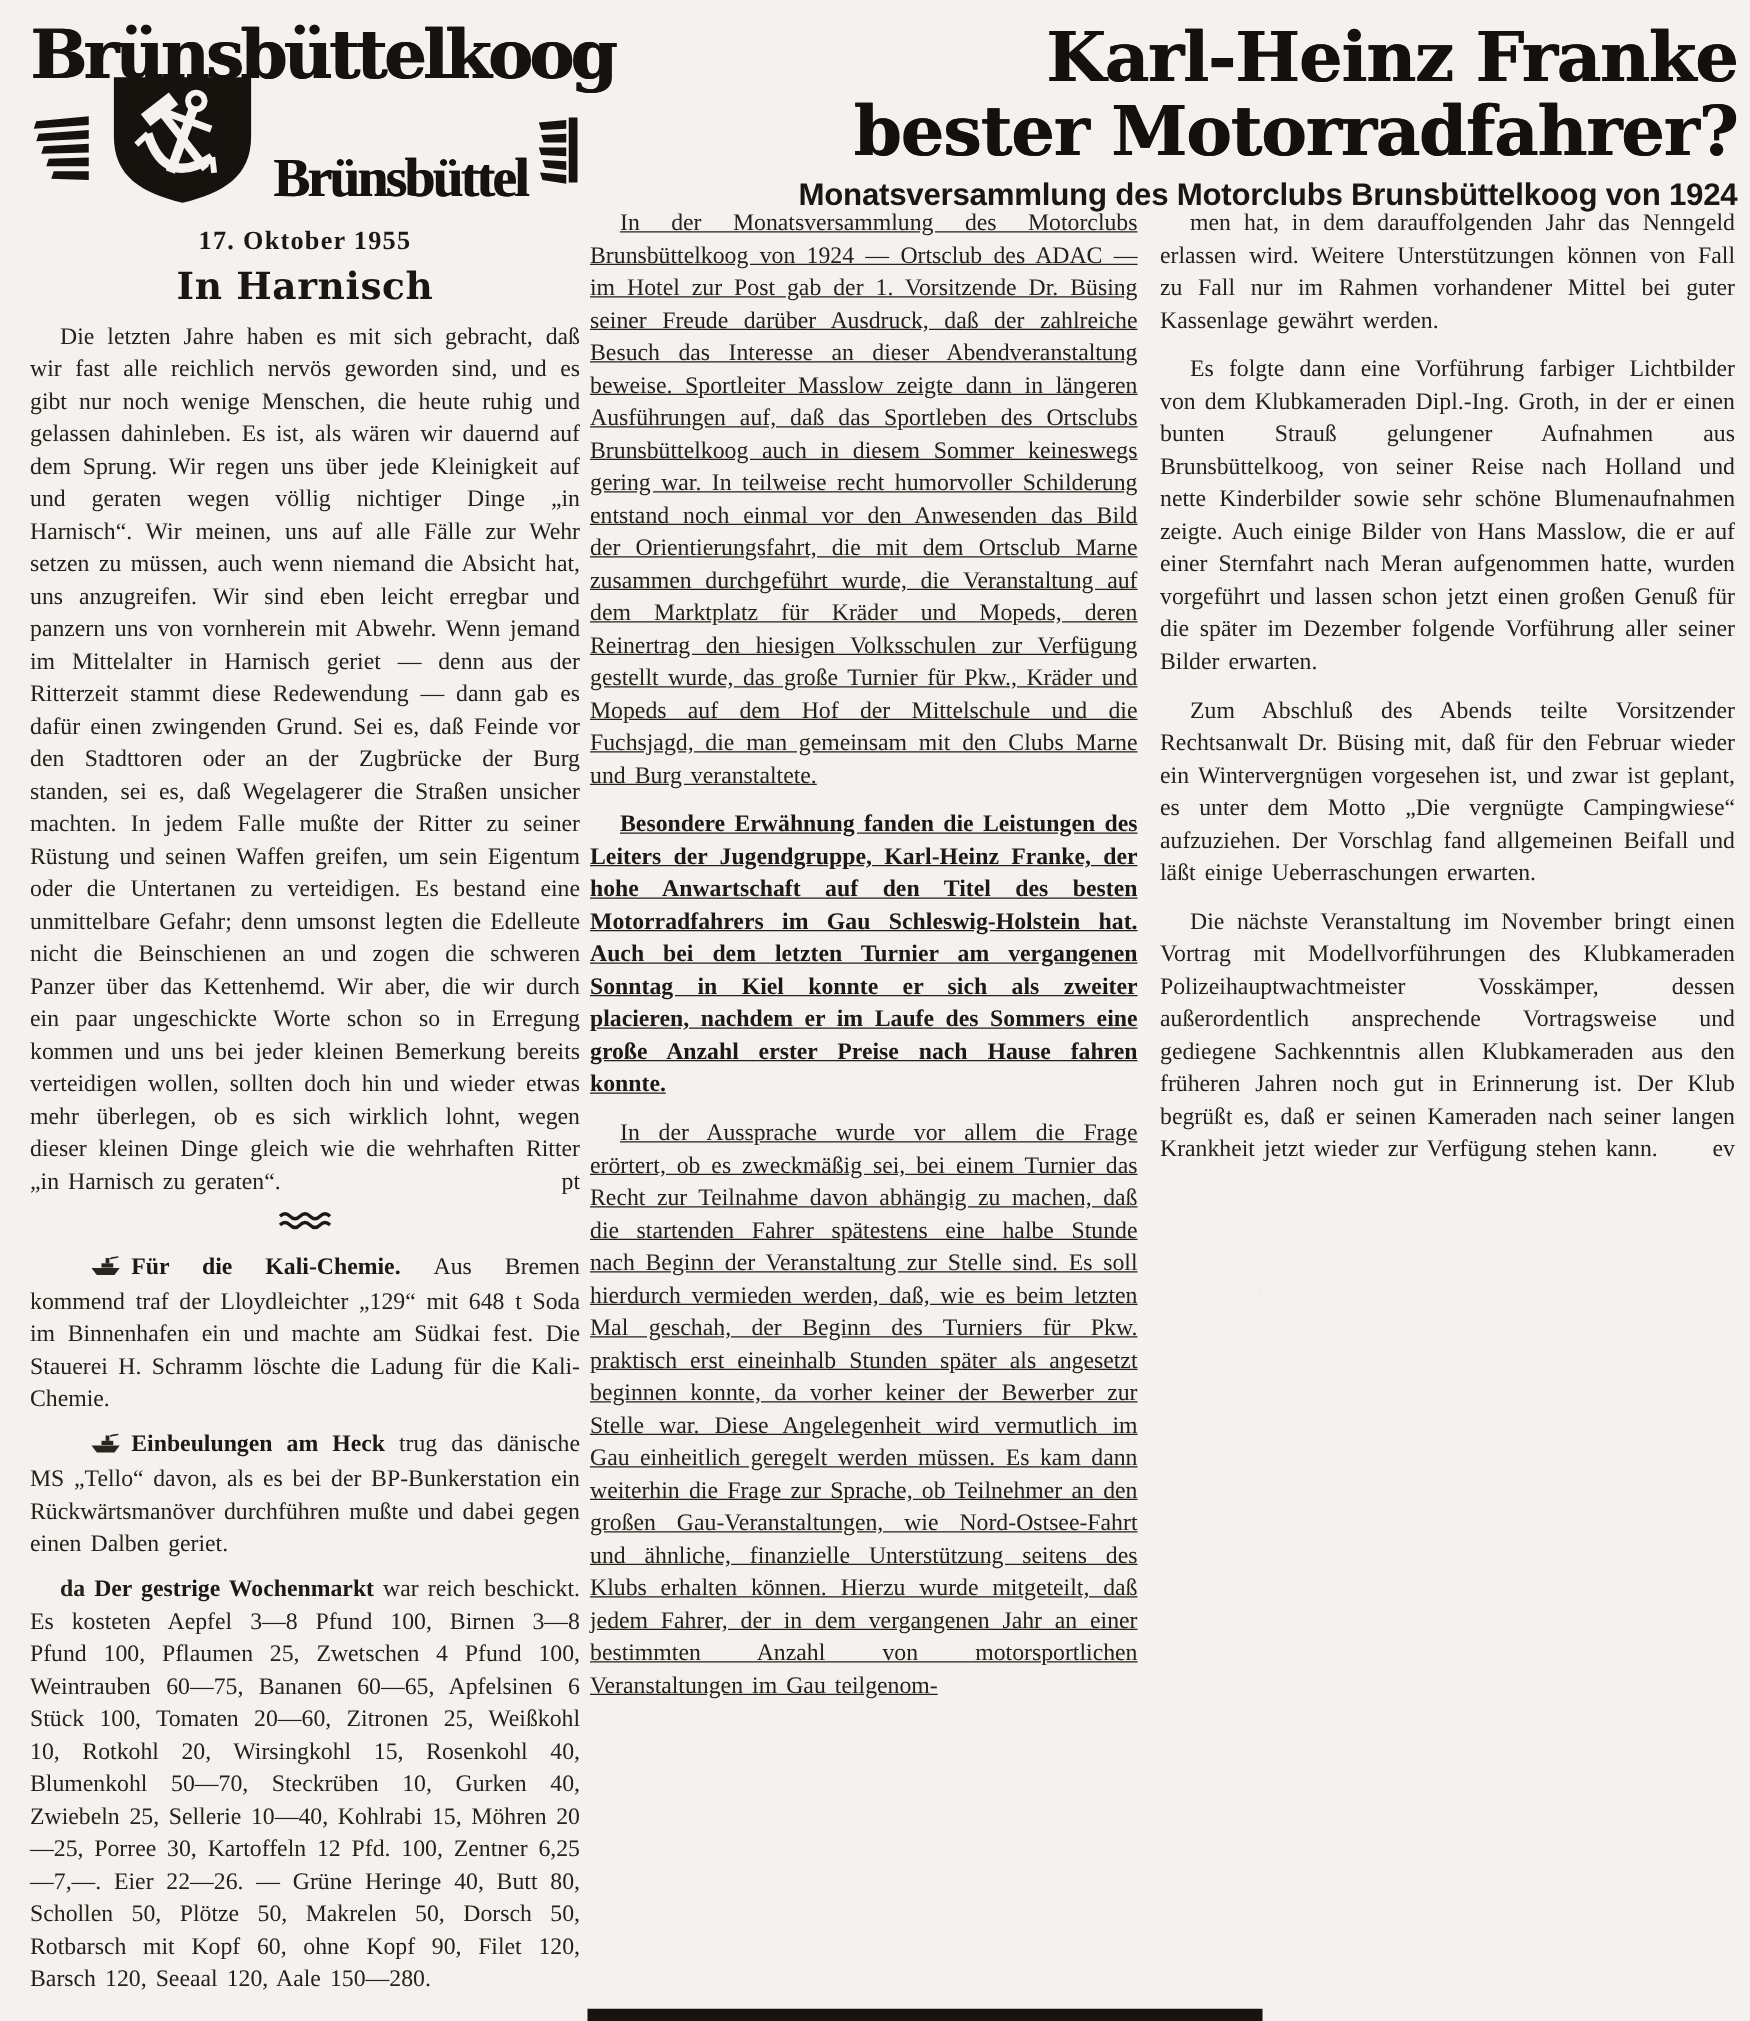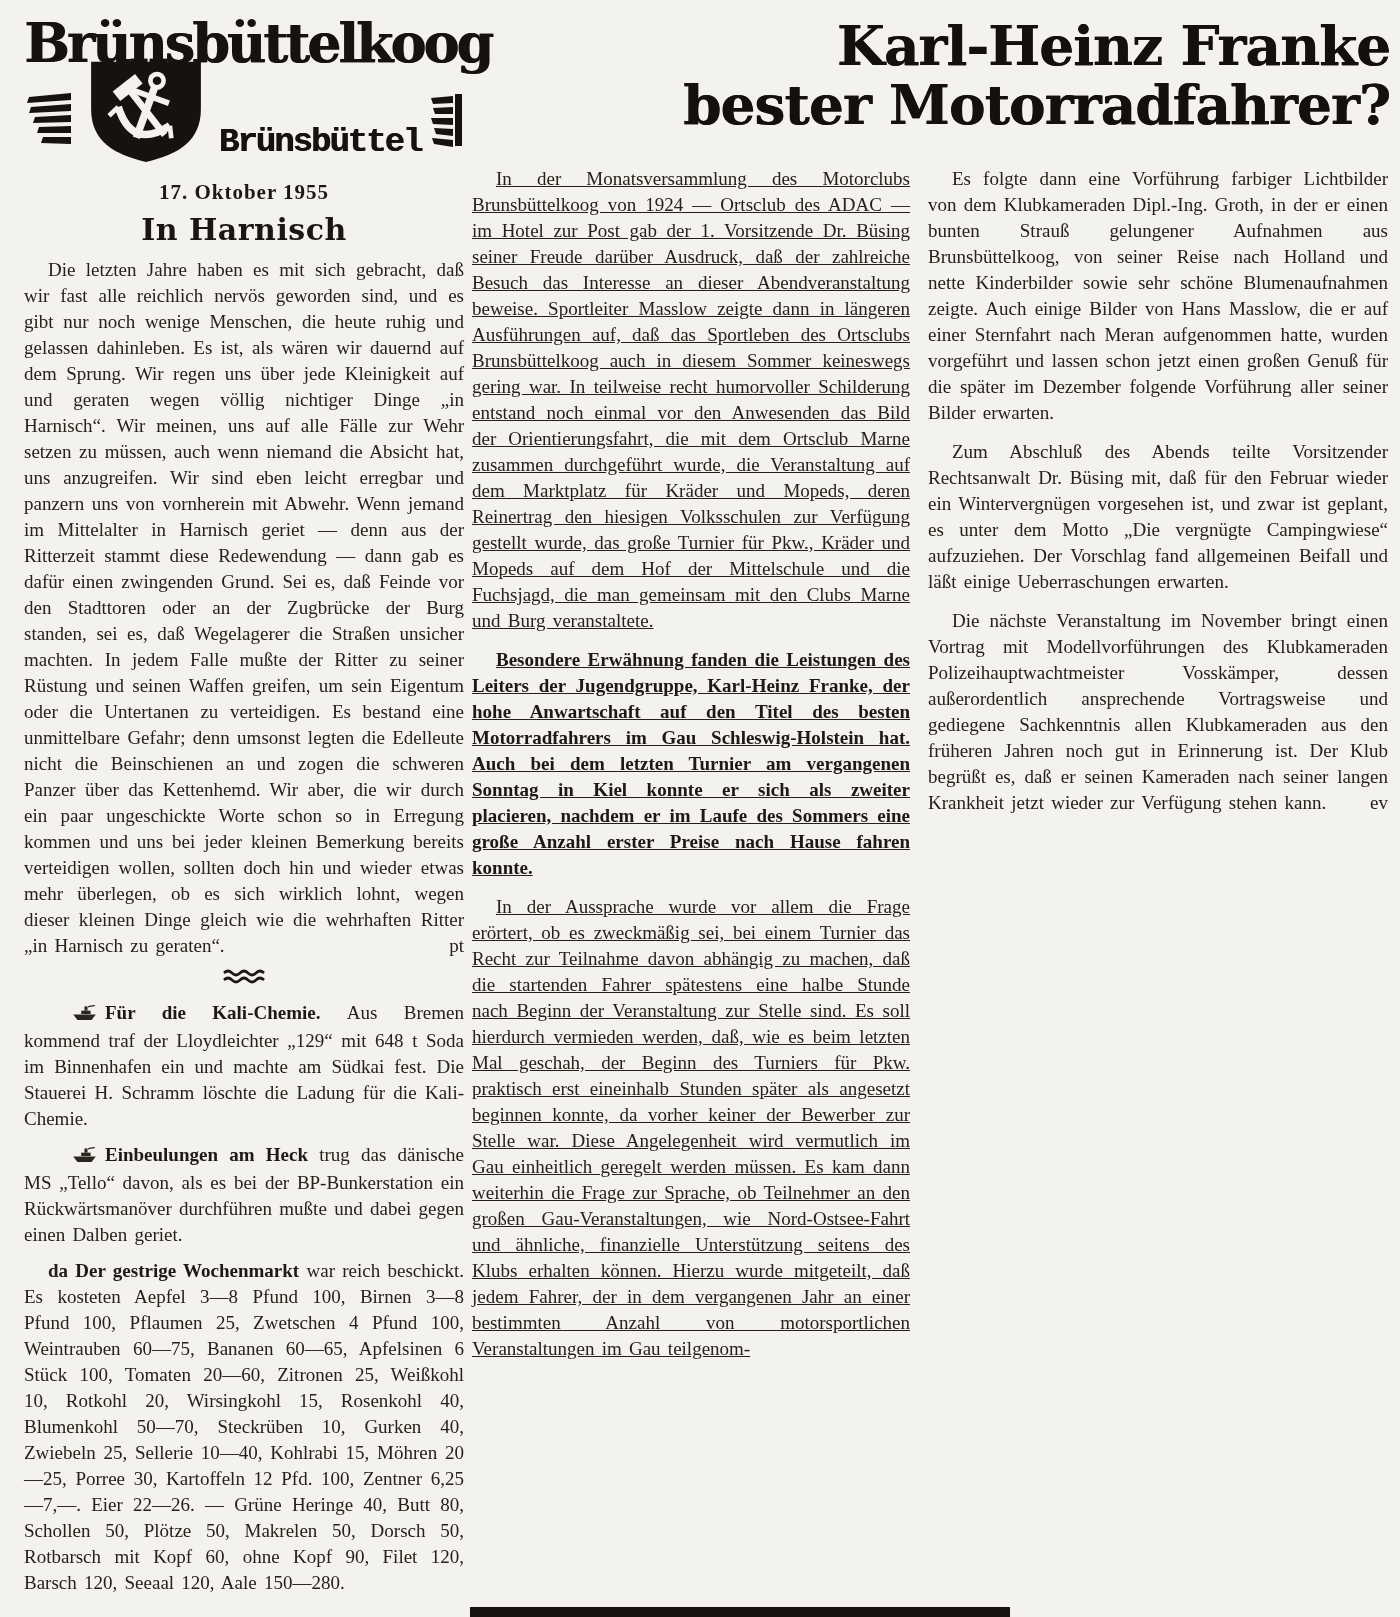--- a/index.html
+++ b/index.html
@@ -14,21 +14,21 @@
   }
   
   .left-col{position:absolute;left:24px;top:14px;width:440px;}
   .masthead{position:relative;text-align:center;}
   .mast-line1{
     font-family:"DejaVu Serif", serif;font-weight:bold;font-size:54px;line-height:58px;
     letter-spacing:-3px;color:#16130f;text-shadow:.7px 0 0 #16130f;white-space:nowrap;
   }
   .mast-row{display:flex;align-items:center;justify-content:center;gap:8px;margin-top:-4px;height:108px;}
   .mast-line2{
-    font-family:Liberation Mono, monospace;font-weight:bold;font-size:34px;
+    font-family:Liberation Serif, serif;font-weight:bold;font-size:44px;
     letter-spacing:-2px;color:#16130f;text-shadow:.7px 0 0 #16130f;white-space:nowrap;margin-top:40px;
   }
   .shield{margin-top:-18px;flex:0 0 auto;}
   .dateline{font-weight:bold;font-size:21px;text-align:center;margin-top:4px;letter-spacing:1px;color:#1c1915;}
   .harnisch-hl{
     font-family:"DejaVu Serif", serif;font-weight:bold;font-size:30px;line-height:34px;
     text-align:center;margin:8px 0 10px;color:#1a1712;letter-spacing:.5px;
   }
   .body-par{
     font-size:19px;line-height:26px;text-align:justify;margin:0 0 10px;
@@ -134,27 +134,29 @@
               <rect x="13" y="1.5" width="3.2" height="4.5" fill="currentColor"></rect>
               <path d="M16.8 2.2c2.2-1.8 4.2-.4 7-2" stroke="currentColor" stroke-width="1.4" fill="none"></path>
             </svg></span><span class="lead">Einbeulungen am Heck </span><span>trug das dänische MS „Tello“ davon, als es bei der BP-Bunkerstation ein Rückwärtsmanöver durchführen mußte und dabei gegen einen Dalben geriet.</span></p>
         <p class="body-par news-par"><span class="prefix">da </span><span class="lead">Der gestrige Wochenmarkt </span><span>war reich beschickt. Es kosteten Aepfel 3—8 Pfund 100, Birnen 3—8 Pfund 100, Pflaumen 25, Zwetschen 4 Pfund 100, Weintrauben 60—75, Bananen 60—65, Apfelsinen 6 Stück 100, Tomaten 20—60, Zitronen 25, Weißkohl 10, Rotkohl 20, Wirsingkohl 15, Rosenkohl 40, Blumenkohl 50—70, Steckrüben 10, Gurken 40, Zwiebeln 25, Sellerie 10—40, Kohlrabi 15, Möhren 20—25, Porree 30, Kartoffeln 12 Pfd. 100, Zentner 6,25—7,—. Eier 22—26. — Grüne Heringe 40, Butt 80, Schollen 50, Plötze 50, Makrelen 50, Dorsch 50, Rotbarsch mit Kopf 60, ohne Kopf 90, Filet 120, Barsch 120, Seeaal 120, Aale 150—280.</span></p>
       </div>
   </div>
 
   <header class="main-head">
     <div class="main-hl">Karl-Heinz Franke</div>
     <div class="main-hl">bester Motorradfahrer?</div>
+    <div class="main-sub">Monatsversammlung des Motorclubs Brunsbüttelkoog von 1924</div>
   </header>
 
   <div class="col col-1">
       <p class="body-par">In der Monatsversammlung des Motorclubs Brunsbüttelkoog von 1924 — Ortsclub des ADAC — im Hotel zur Post gab der 1. Vorsitzende Dr. Büsing seiner Freude darüber Ausdruck, daß der zahlreiche Besuch das Interesse an dieser Abendveranstaltung beweise. Sportleiter Masslow zeigte dann in längeren Ausführungen auf, daß das Sportleben des Ortsclubs Brunsbüttelkoog auch in diesem Sommer keineswegs gering war. In teilweise recht humorvoller Schilderung entstand noch einmal vor den Anwesenden das Bild der Orientierungsfahrt, die mit dem Ortsclub Marne zusammen durchgeführt wurde, die Veranstaltung auf dem Marktplatz für Kräder und Mopeds, deren Reinertrag den hiesigen Volksschulen zur Verfügung gestellt wurde, das große Turnier für Pkw., Kräder und Mopeds auf dem Hof der Mittelschule und die Fuchsjagd, die man gemeinsam mit den Clubs Marne und Burg veranstaltete.</p>
       <p class="body-par bold-par">Besondere Erwähnung fanden die Leistungen des Leiters der Jugendgruppe, Karl-Heinz Franke, der hohe Anwartschaft auf den Titel des besten Motorradfahrers im Gau Schleswig-Holstein hat. Auch bei dem letzten Turnier am vergangenen Sonntag in Kiel konnte er sich als zweiter placieren, nachdem er im Laufe des Sommers eine große Anzahl erster Preise nach Hause fahren konnte.</p>
       <p class="body-par">In der Aussprache wurde vor allem die Frage erörtert, ob es zweckmäßig sei, bei einem Turnier das Recht zur Teilnahme davon abhängig zu machen, daß die startenden Fahrer spätestens eine halbe Stunde nach Beginn der Veranstaltung zur Stelle sind. Es soll hierdurch vermieden werden, daß, wie es beim letzten Mal geschah, der Beginn des Turniers für Pkw. praktisch erst eineinhalb Stunden später als angesetzt beginnen konnte, da vorher keiner der Bewerber zur Stelle war. Diese Angelegenheit wird vermutlich im Gau einheitlich geregelt werden müssen. Es kam dann weiterhin die Frage zur Sprache, ob Teilnehmer an den großen Gau-Veranstaltungen, wie Nord-Ostsee-Fahrt und ähnliche, finanzielle Unterstützung seitens des Klubs erhalten können. Hierzu wurde mitgeteilt, daß jedem Fahrer, der in dem vergangenen Jahr an einer bestimmten Anzahl von motorsportlichen Veranstaltungen im Gau teilgenom-</p>
     </div>
   <div class="col col-2">
+      <p class="body-par">men hat, in dem darauffolgenden Jahr das Nenngeld erlassen wird. Weitere Unterstützungen können von Fall zu Fall nur im Rahmen vorhandener Mittel bei guter Kassenlage gewährt werden.</p>
       <p class="body-par">Es folgte dann eine Vorführung farbiger Lichtbilder von dem Klubkameraden Dipl.-Ing. Groth, in der er einen bunten Strauß gelungener Aufnahmen aus Brunsbüttelkoog, von seiner Reise nach Holland und nette Kinderbilder sowie sehr schöne Blumenaufnahmen zeigte. Auch einige Bilder von Hans Masslow, die er auf einer Sternfahrt nach Meran aufgenommen hatte, wurden vorgeführt und lassen schon jetzt einen großen Genuß für die später im Dezember folgende Vorführung aller seiner Bilder erwarten.</p>
       <p class="body-par">Zum Abschluß des Abends teilte Vorsitzender Rechtsanwalt Dr. Büsing mit, daß für den Februar wieder ein Wintervergnügen vorgesehen ist, und zwar ist geplant, es unter dem Motto „Die vergnügte Campingwiese“ aufzuziehen. Der Vorschlag fand allgemeinen Beifall und läßt einige Ueberraschungen erwarten.</p>
       <p class="body-par">Die nächste Veranstaltung im November bringt einen Vortrag mit Modellvorführungen des Klubkameraden Polizeihauptwachtmeister Vosskämper, dessen außerordentlich ansprechende Vortragsweise und gediegene Sachkenntnis allen Klubkameraden aus den früheren Jahren noch gut in Erinnerung ist. Der Klub begrüßt es, daß er seinen Kameraden nach seiner langen Krankheit jetzt wieder zur Verfügung stehen kann.<span class="sig">ev</span></p>
     </div>
 
   <div class="scan-bar"></div>
 </div>
 
 </body></html>

